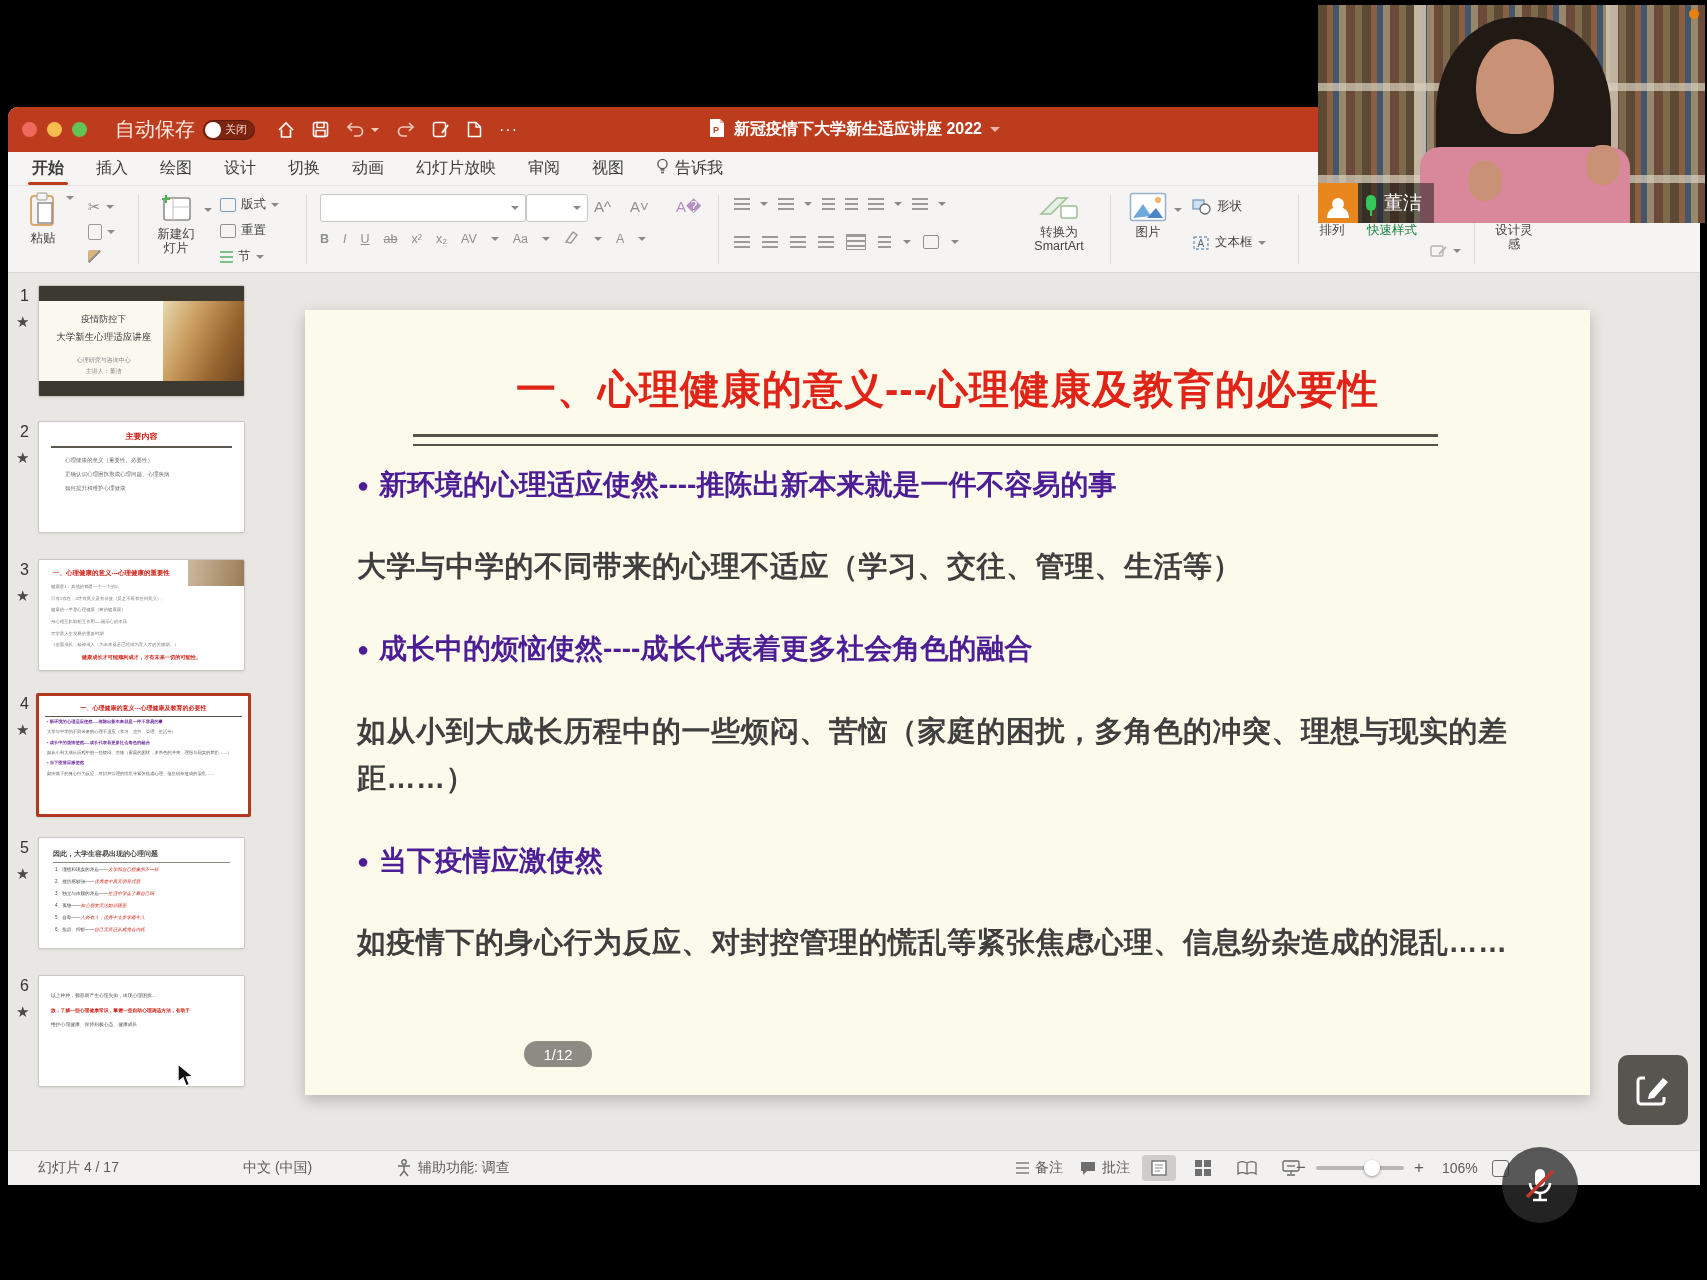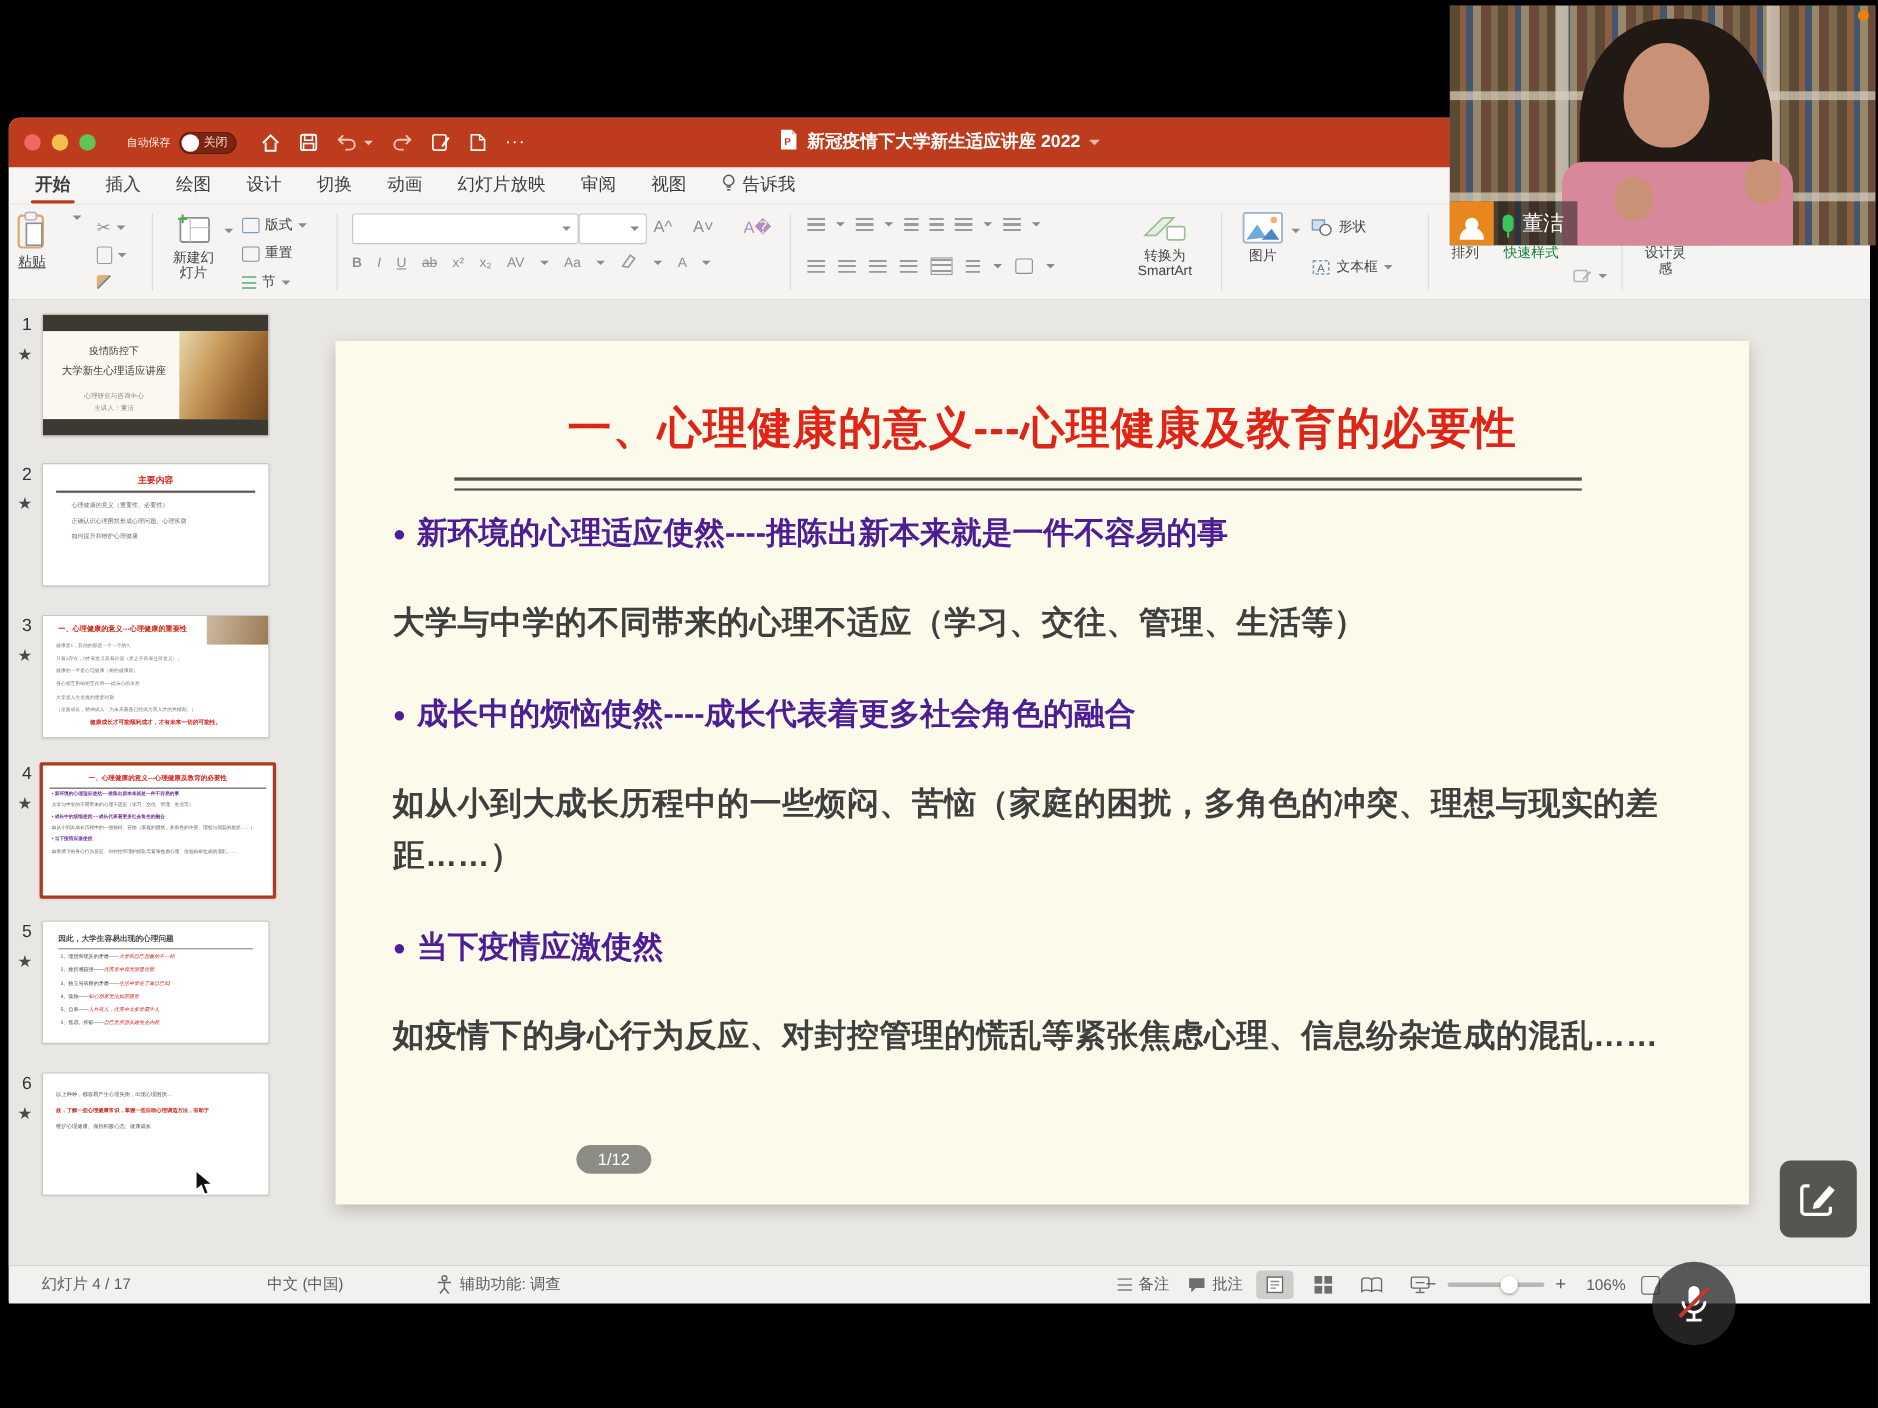--- a/index.html
+++ b/index.html
@@ -6,21 +6,21 @@
   #screen{position:relative;width:1707px;height:1280px;background:#000;overflow:hidden;
           font-family:"Liberation Sans","DejaVu Sans",sans-serif;-webkit-font-smoothing:antialiased;}
   
   .window{position:absolute;left:8px;top:107px;width:1692px;height:1076px;background:#f5f4f2;
           border-radius:10px 10px 0 0;z-index:1;}
   
   .titlebar{position:relative;height:45px;background:#be3c1e;border-radius:10px 10px 0 0;
             display:flex;align-items:center;color:#fff;}
   .tl{width:15px;height:15px;border-radius:50%;margin-left:10px;}
   .tl.red{background:#ee6a5f;margin-left:14px;} .tl.yel{background:#f5bd4f;} .tl.grn{background:#61c454;}
-  .autosave{margin-left:28px;font-size:10px;color:#ffe9e2;}
+  .autosave{margin-left:28px;font-size:20px;color:#ffe9e2;}
   .as-toggle{margin-left:8px;width:52px;height:20px;background:#7c2410;border-radius:10px;
              display:flex;align-items:center;box-shadow:inset 0 0 0 1px rgba(0,0,0,.25);}
   .as-knob{width:16px;height:16px;border-radius:50%;background:#fff;margin-left:2px;}
   .as-label{font-size:11px;color:#f7d9ce;margin-left:4px;}
   .qat{display:flex;align-items:center;gap:17px;margin-left:22px;}
   .qat svg{display:block;}
   .qchev{width:0;height:0;border-left:4px solid transparent;border-right:4px solid transparent;
          border-top:4px solid #f3cabb;margin-left:-11px;}
   .ellipsis{font-size:16px;color:#fff;letter-spacing:1px;}
   .doc-title{position:absolute;left:0;right:0;top:0;height:45px;display:flex;align-items:center;
@@ -211,21 +211,21 @@
           <span><svg width="13" height="17" viewBox="0 0 13 17">
               <circle cx="6.5" cy="6" r="4.6" fill="none" stroke="#5a5a5a" stroke-width="1.4"></circle>
               <path d="M4.5 12 H8.5 M5 14.5 H8" stroke="#5a5a5a" stroke-width="1.4"></path>
             </svg></span>
           <span>告诉我</span>
         </div>
       </div>
 
     <div class="ribbon">
 
-      <div class="bigbtn" style="left:6px;text-decoration:underline;">
+      <div class="bigbtn" style="left:20px;">
         <svg width="30" height="36" viewBox="0 0 30 36">
             <rect x="3" y="4" width="22" height="29" rx="3" fill="none" stroke="#d8a96c" stroke-width="2"></rect>
             <rect x="9" y="1" width="10" height="7" rx="2" fill="#f5f4f2" stroke="#b8b6b2" stroke-width="1.5"></rect>
             <rect x="10" y="11" width="14" height="20" fill="#fff" stroke="#8f8f8f" stroke-width="1.5"></rect>
           </svg>
         <span class="lbl">粘贴</span>
       </div>
       <div class="smrow" style="left:58px;top:10px;">
           <span class="chev"></span>
         </div>

